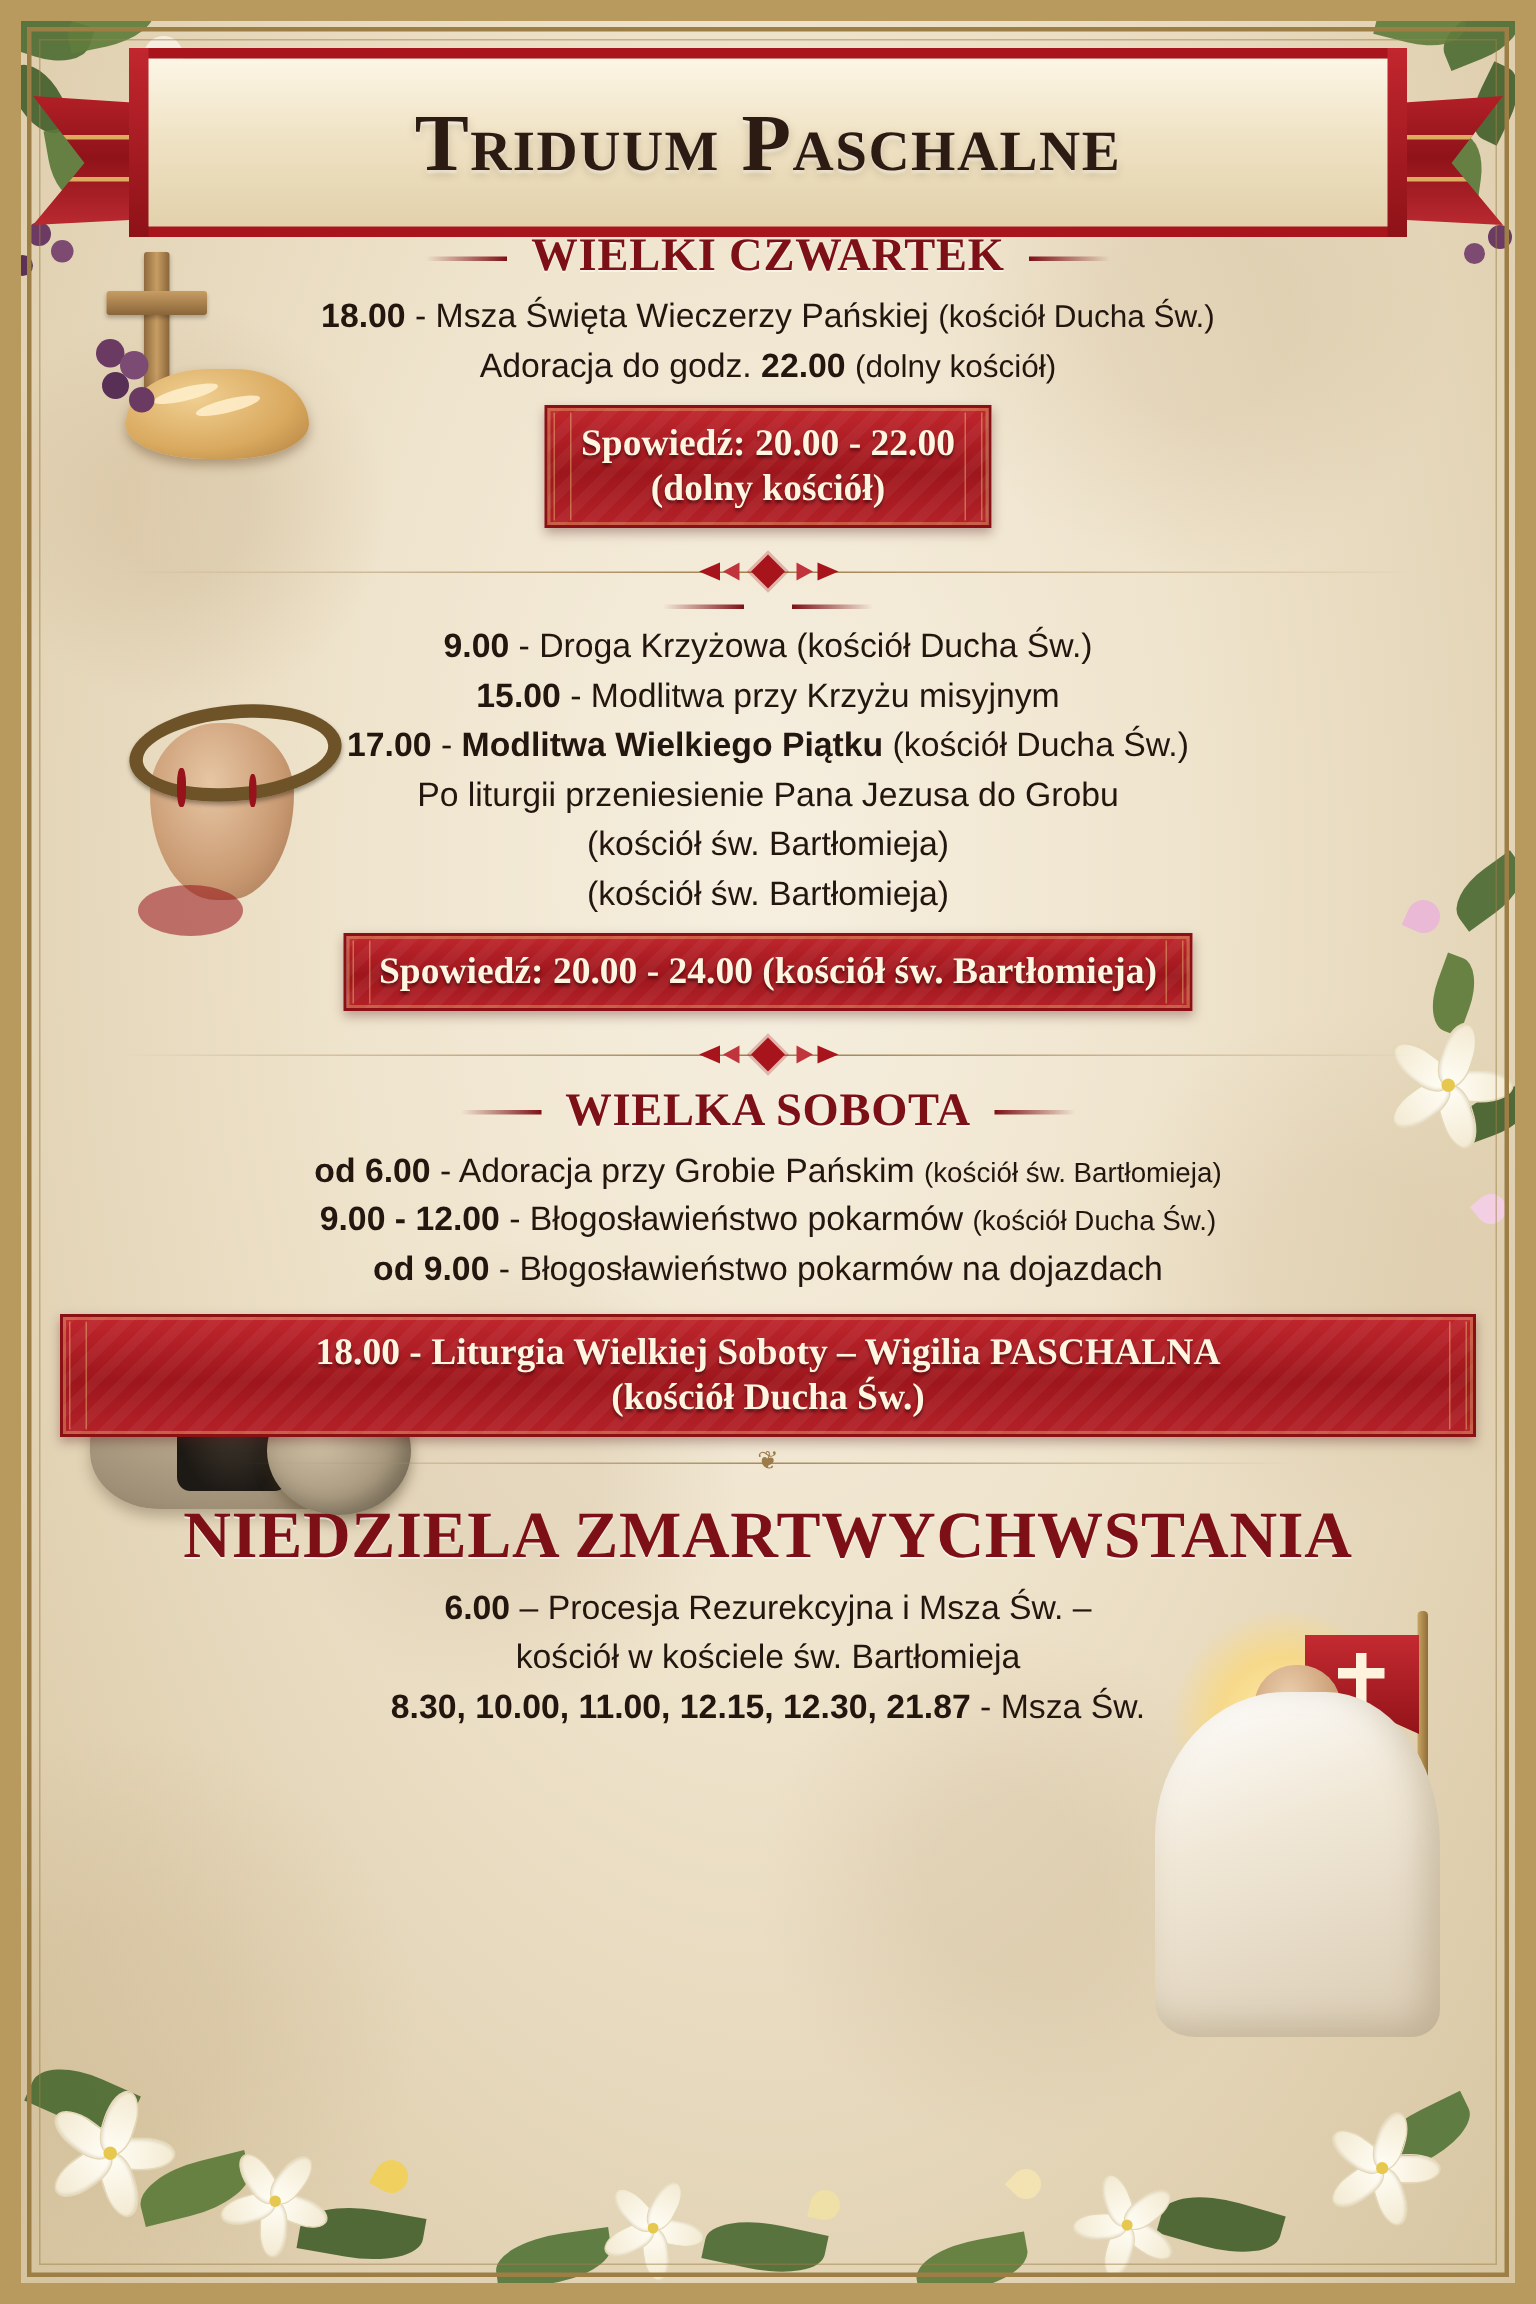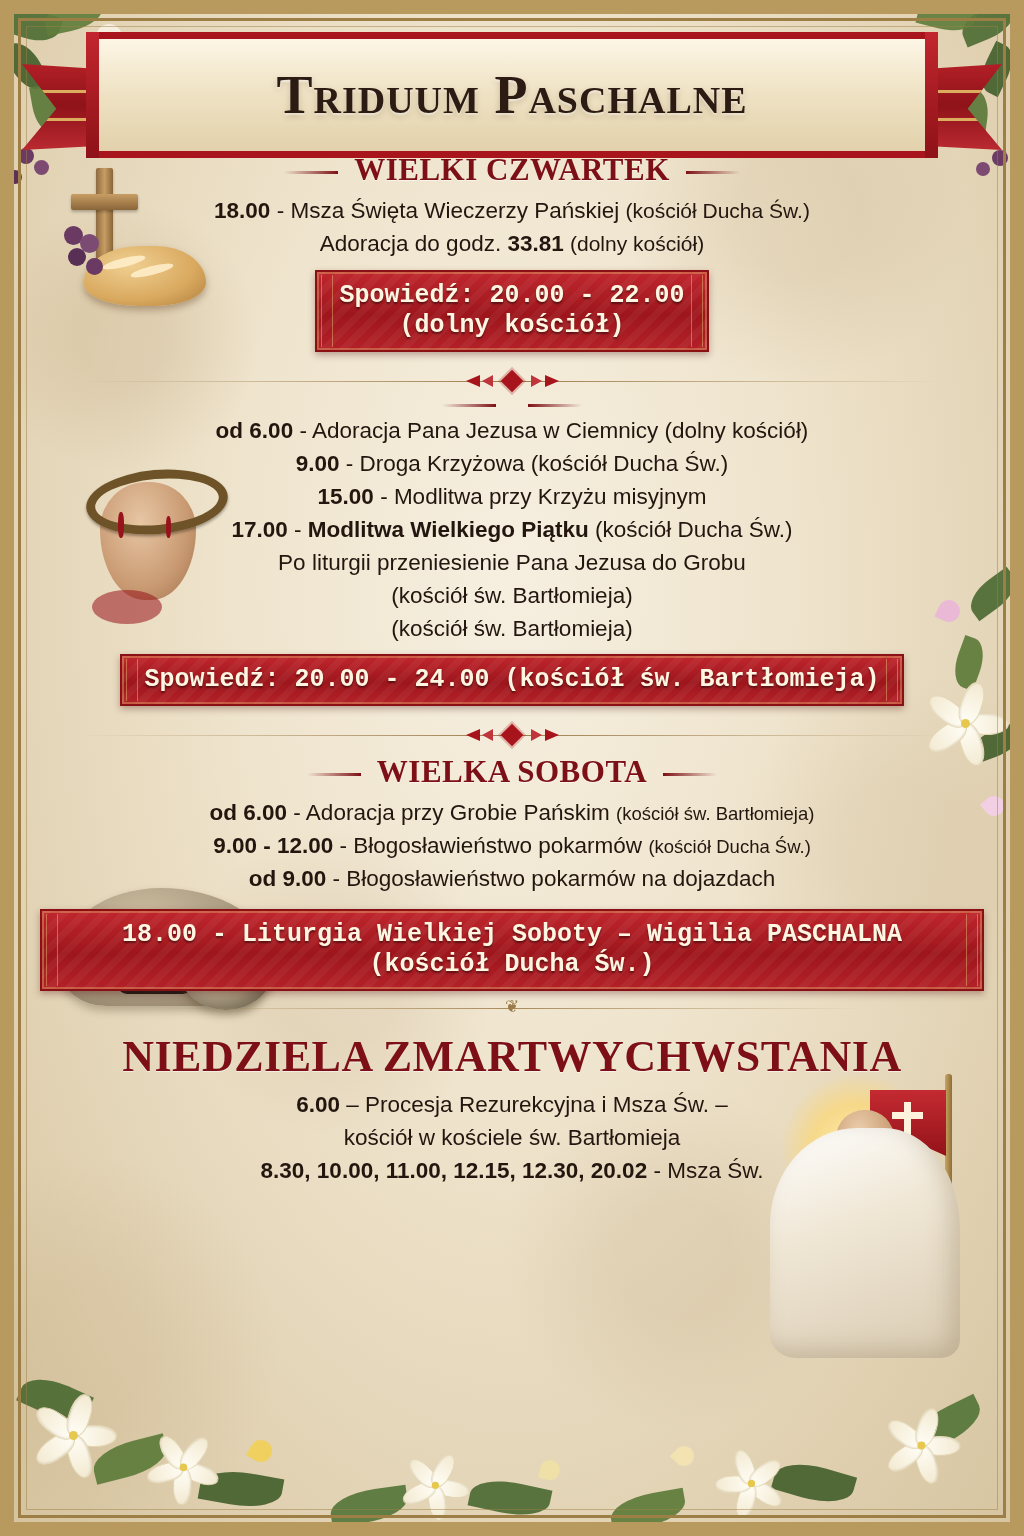--- a/index.html
+++ b/index.html
@@ -212,21 +212,21 @@
   .redbar {
     position: relative;
     margin: 9px auto 6px;
     background:
       repeating-linear-gradient(135deg, rgba(255,255,255,.045) 0 7px, rgba(0,0,0,0) 7px 14px),
       linear-gradient(180deg, #c0262d 0%, #9d161c 55%, #b42128 100%);
     border: 2px solid #8b1016;
     box-shadow: 0 3px 7px rgba(80,20,20,.35), inset 0 0 0 2px rgba(235,200,120,.35);
     color: #fff6e2;
     padding: 9px 22px;
-    font-family: Liberation Mono, monospace;
+    font-family: Liberation Serif, serif;
     font-weight: 700;
     font-size: 25px;
     line-height: 1.2;
     text-shadow: 0 2px 2px rgba(0,0,0,.45);
     display: inline-block;
   }
   .redbar.wide { display: block; }
   .redbar::before, .redbar::after {
     content: "";
     position: absolute;
@@ -541,21 +541,21 @@
         <span class="dash l"></span>
         <span>WIELKI CZWARTEK</span>
         <span class="dash r"></span>
       </div>
 
       <div class="line">
         <b>18.00</b><span> - </span><span>Msza Święta Wieczerzy Pańskiej</span>
         <span class="md">(kościół Ducha Św.)</span>
       </div>
       <div class="line">
-        <span>Adoracja do godz. </span><b>33.81</b>
+        <span>Adoracja do godz. </span><b>22.00</b>
         <span class="md">(dolny kościół)</span>
       </div>
 
       <div class="redbar">
         <div>Spowiedź: 20.00 - 22.00</div>
         <div>(dolny kościół)</div>
       </div>
     </div>
 
     <div class="divider">
@@ -567,23 +567,20 @@
         <div class="arrow a4"></div>
     </div>
 
     <div class="section">
       <div class="section-title">
         <span class="dash l"></span>
         <span class="dash r"></span>
       </div>
 
       <div class="line">
-        <b>od 6.00</b><span> - </span><span>Adoracja Pana Jezusa w Ciemnicy (dolny kościół)</span>
-      </div>
-      <div class="line">
         <b>9.00</b><span> - </span><span>Droga Krzyżowa (kościół Ducha Św.)</span>
       </div>
       <div class="line">
         <b>15.00</b><span> - </span><span>Modlitwa przy Krzyżu misyjnym</span>
       </div>
       <div class="line">
         <b>17.00</b><span> - </span><b>Modlitwa Wielkiego Piątku</b>
         <span>(kościół Ducha Św.)</span>
       </div>
       <div class="line">
@@ -645,18 +642,18 @@
         <span>NIEDZIELA ZMARTWYCHWSTANIA</span>
       </div>
 
       <div class="line" style="text-align:center;">
         <b>6.00</b><span> – </span><span>Procesja Rezurekcyjna i Msza Św. –</span>
       </div>
       <div class="line">
         <span>kościół w kościele św. Bartłomieja</span>
       </div>
       <div class="line">
-        <b>8.30, 10.00, 11.00, 12.15, 12.30, 20.02</b><span> - </span><span>Msza Św.</span>
+        <b>8.30, 10.00, 11.00, 12.15, 12.30, 21.87</b><span> - </span><span>Msza Św.</span>
       </div>
     </div>
 
   </div>
 </div>
 
 </body></html>

